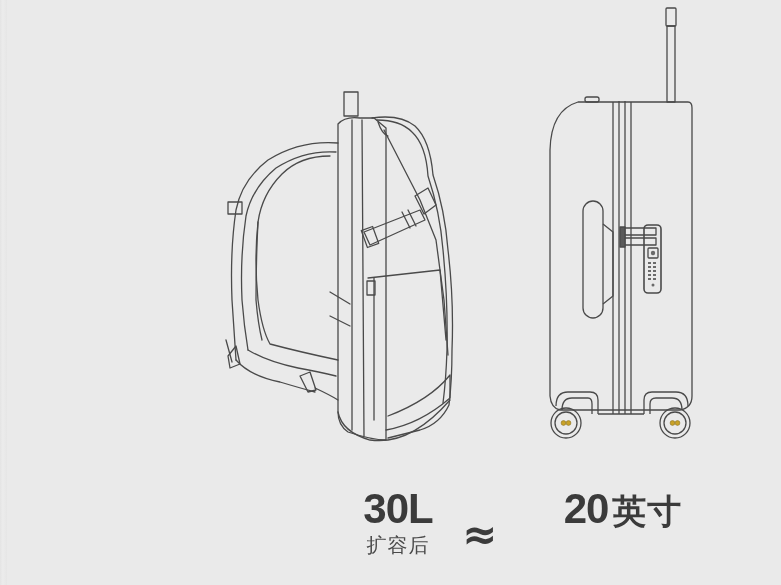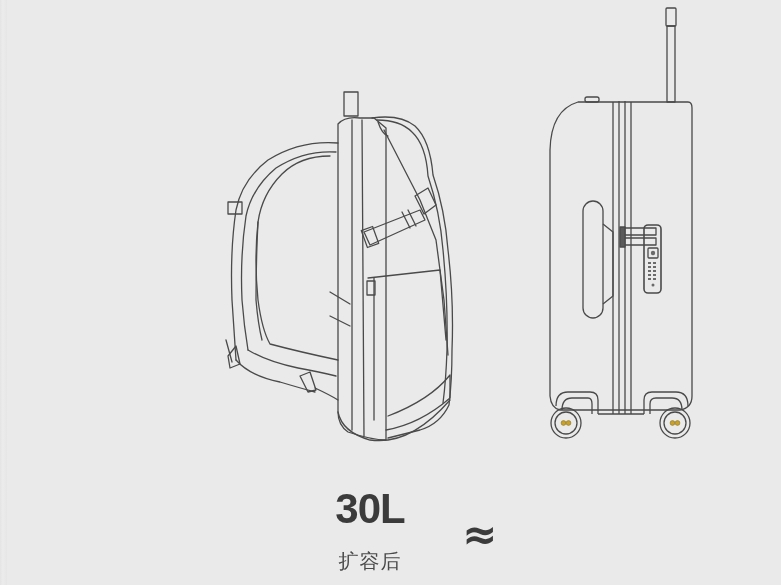--- a/index.html
+++ b/index.html
@@ -9,21 +9,21 @@
     font-family:"DejaVu Sans","Liberation Sans",sans-serif;
     position:relative;
   }
   .edge { position:absolute; left:0; top:0; width:7px; height:585px;
     background:linear-gradient(to right,#e4e4e4,#ececec 40%,#e6e6e6); }
   svg.art { position:absolute; left:0; top:0; }
   .spec { position:absolute; text-align:center; color:#3a3a3a; }
   .spec .big { font-family:"Liberation Sans","DejaVu Sans",sans-serif; font-weight:bold;
     font-size:42px; line-height:46px; letter-spacing:-1px; color:#3b3b3b; }
   .spec .big .cjk { font-family:"DejaVu Sans",sans-serif; font-size:34px; letter-spacing:1px; margin-left:4px; }
-  .spec .small { font-size:20px; line-height:26px; color:#4a4a4a; margin-top:16px; letter-spacing:1px; }
+  .spec .small { font-size:20px; line-height:26px; color:#4a4a4a; letter-spacing:1px; }
   .approx { position:absolute; left:462px; top:514px; font-size:42px; font-weight:bold; color:#3b3b3b;
     font-family:"DejaVu Sans",sans-serif; line-height:42px; }
 </style>
 </head>
 <body>
 
 <div class="edge"></div>
 
 <svg class="art" width="781" height="585" viewBox="0 0 781 585" fill="none" stroke="#4a4a4a" stroke-width="1.3" stroke-linejoin="round" stroke-linecap="round">
 
@@ -122,21 +122,22 @@
   <circle cx="675" cy="423" r="15"></circle>
   <circle cx="675" cy="423" r="11"></circle>
   <g fill="#c9a227" stroke="#8a7020" stroke-width="0.6">
     <circle cx="563.5" cy="423" r="2.4"></circle>
       <circle cx="568.5" cy="423" r="2.4"></circle>
     <circle cx="672.5" cy="423" r="2.4"></circle>
       <circle cx="677.5" cy="423" r="2.4"></circle>
   </g>
 </svg>
 
-<div class="spec" style="left:318px; top:486px; width:104px;">
+<div class="spec" style="left:346px; top:486px; width:104px;">
   <div class="big">30L</div>
   <div class="small">扩容后</div>
 </div>
 
 <div class="approx">≈</div>
 
 <div class="spec" style="left:548px; top:486px; width:150px;">
+  <div class="big"><span>20</span><span class="cjk">英寸</span></div>
 </div>
 
 </body></html>

